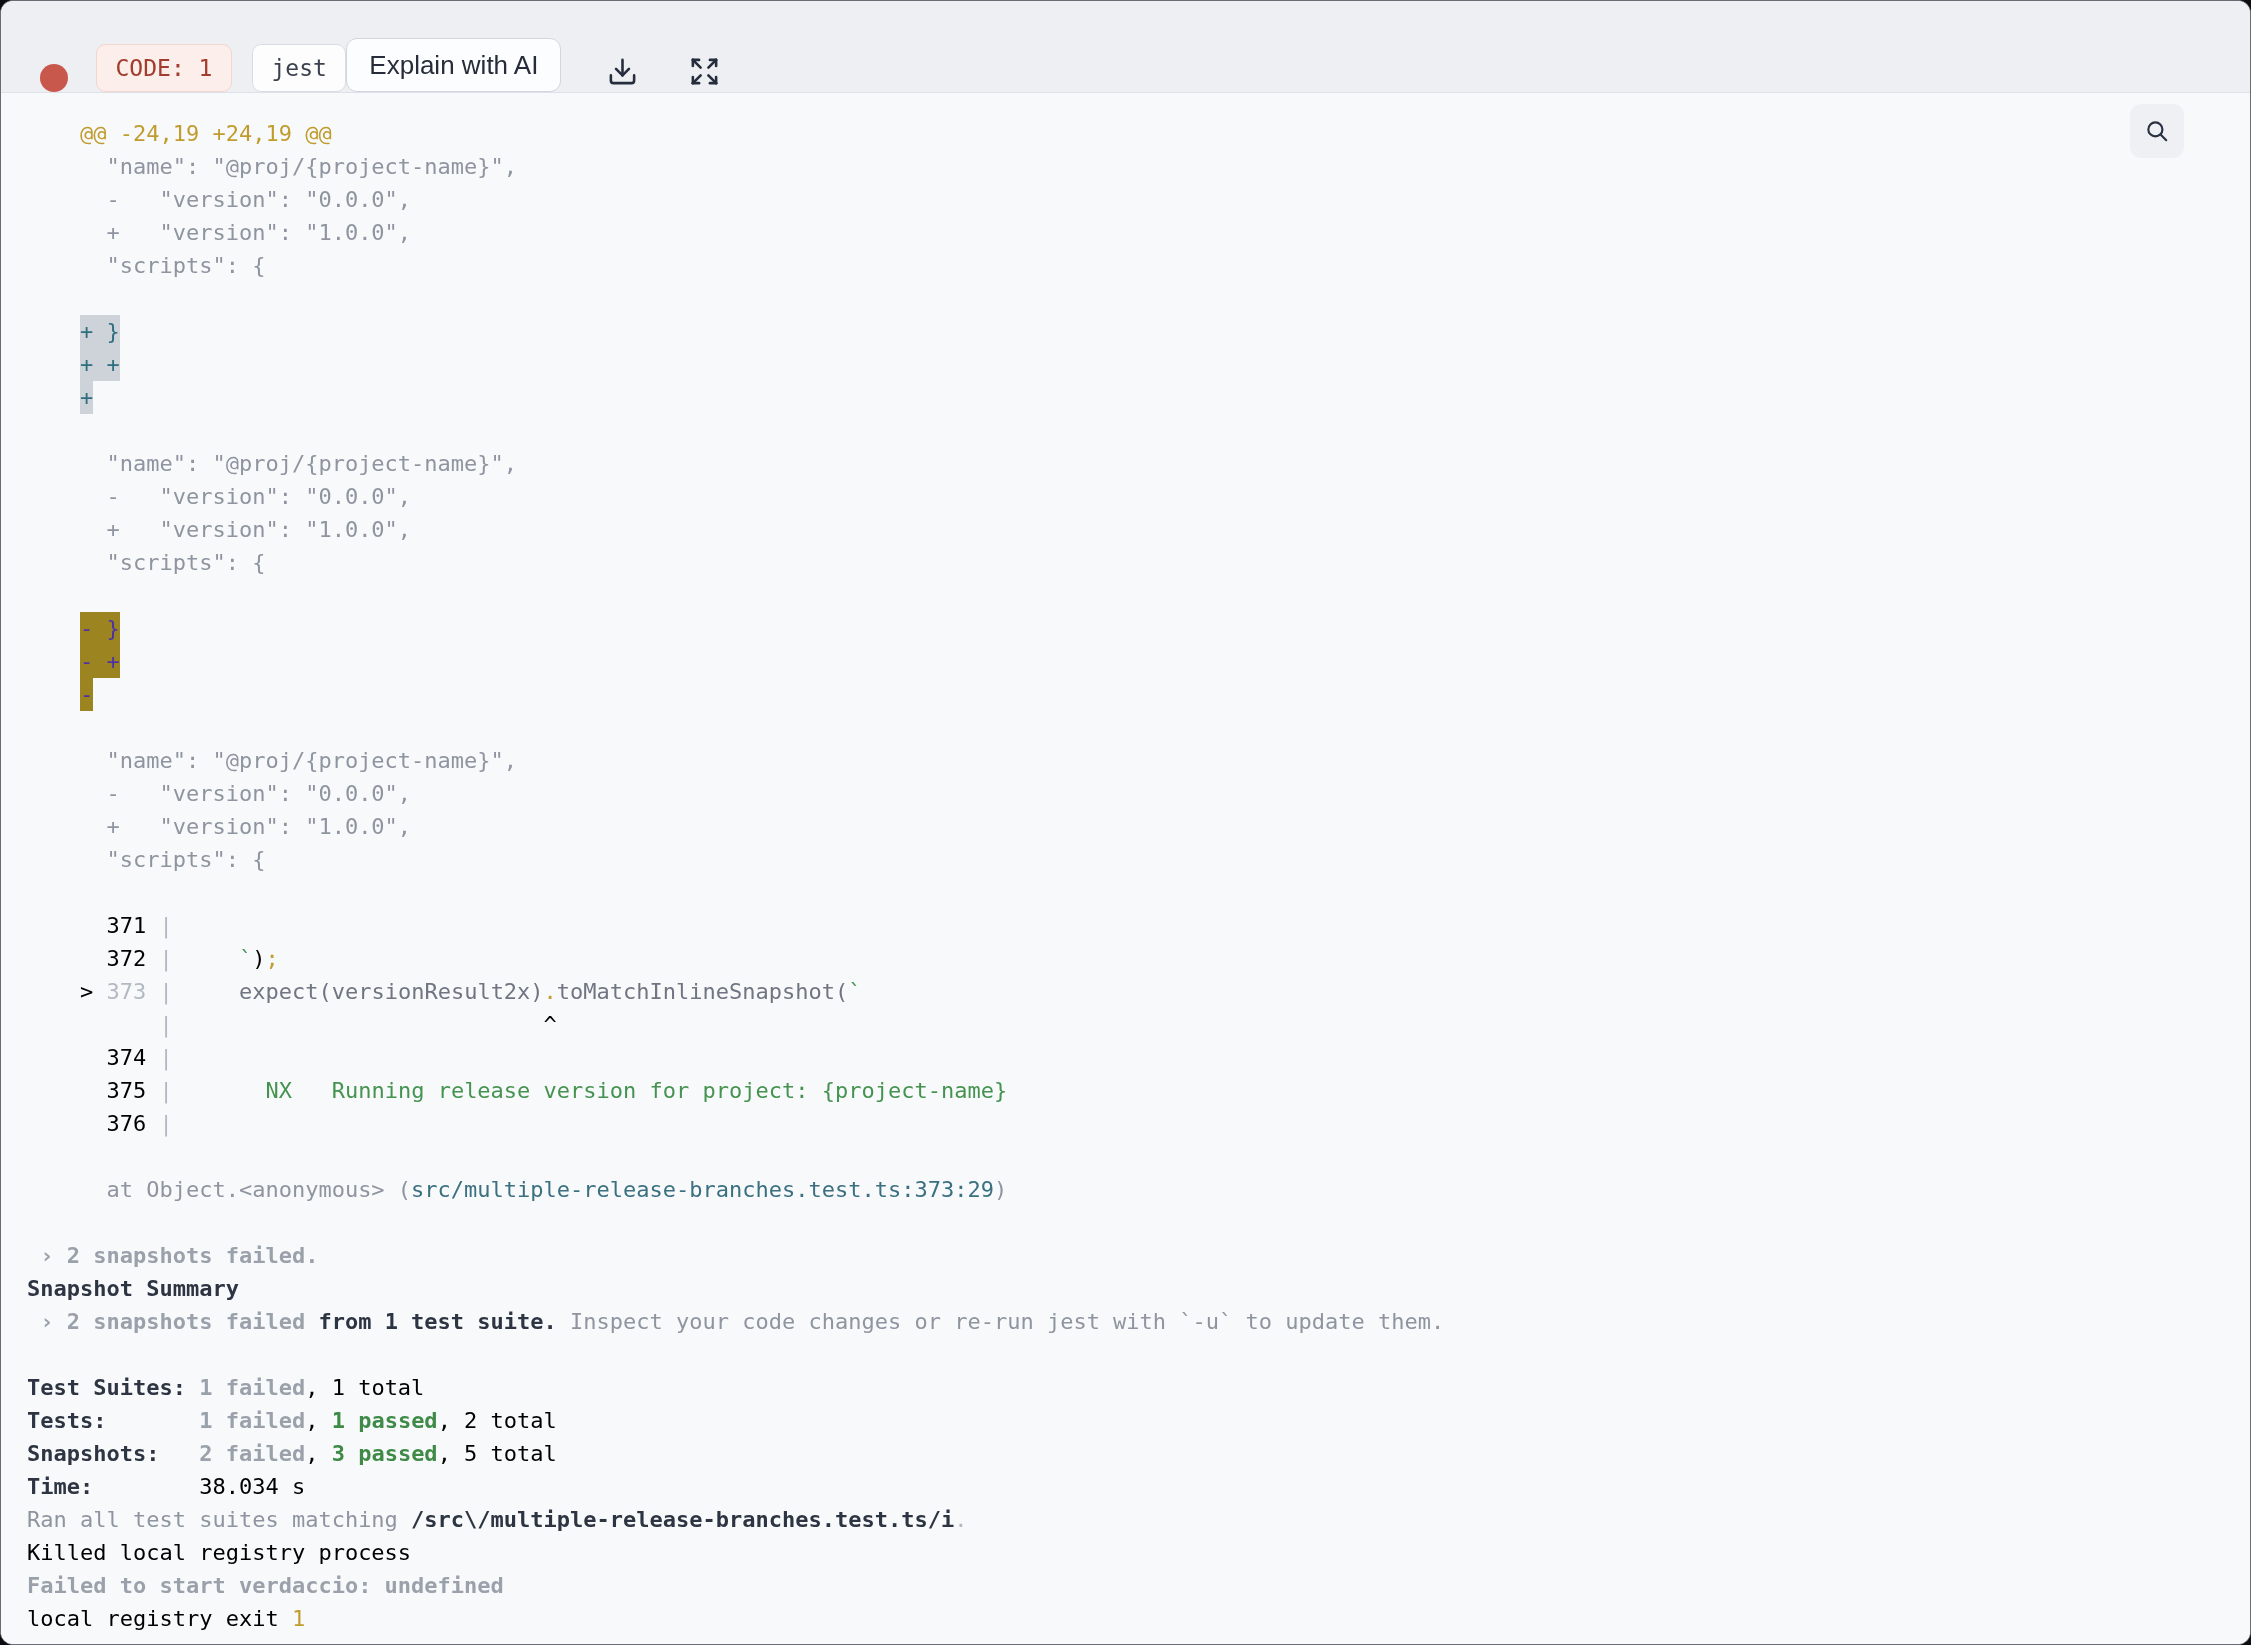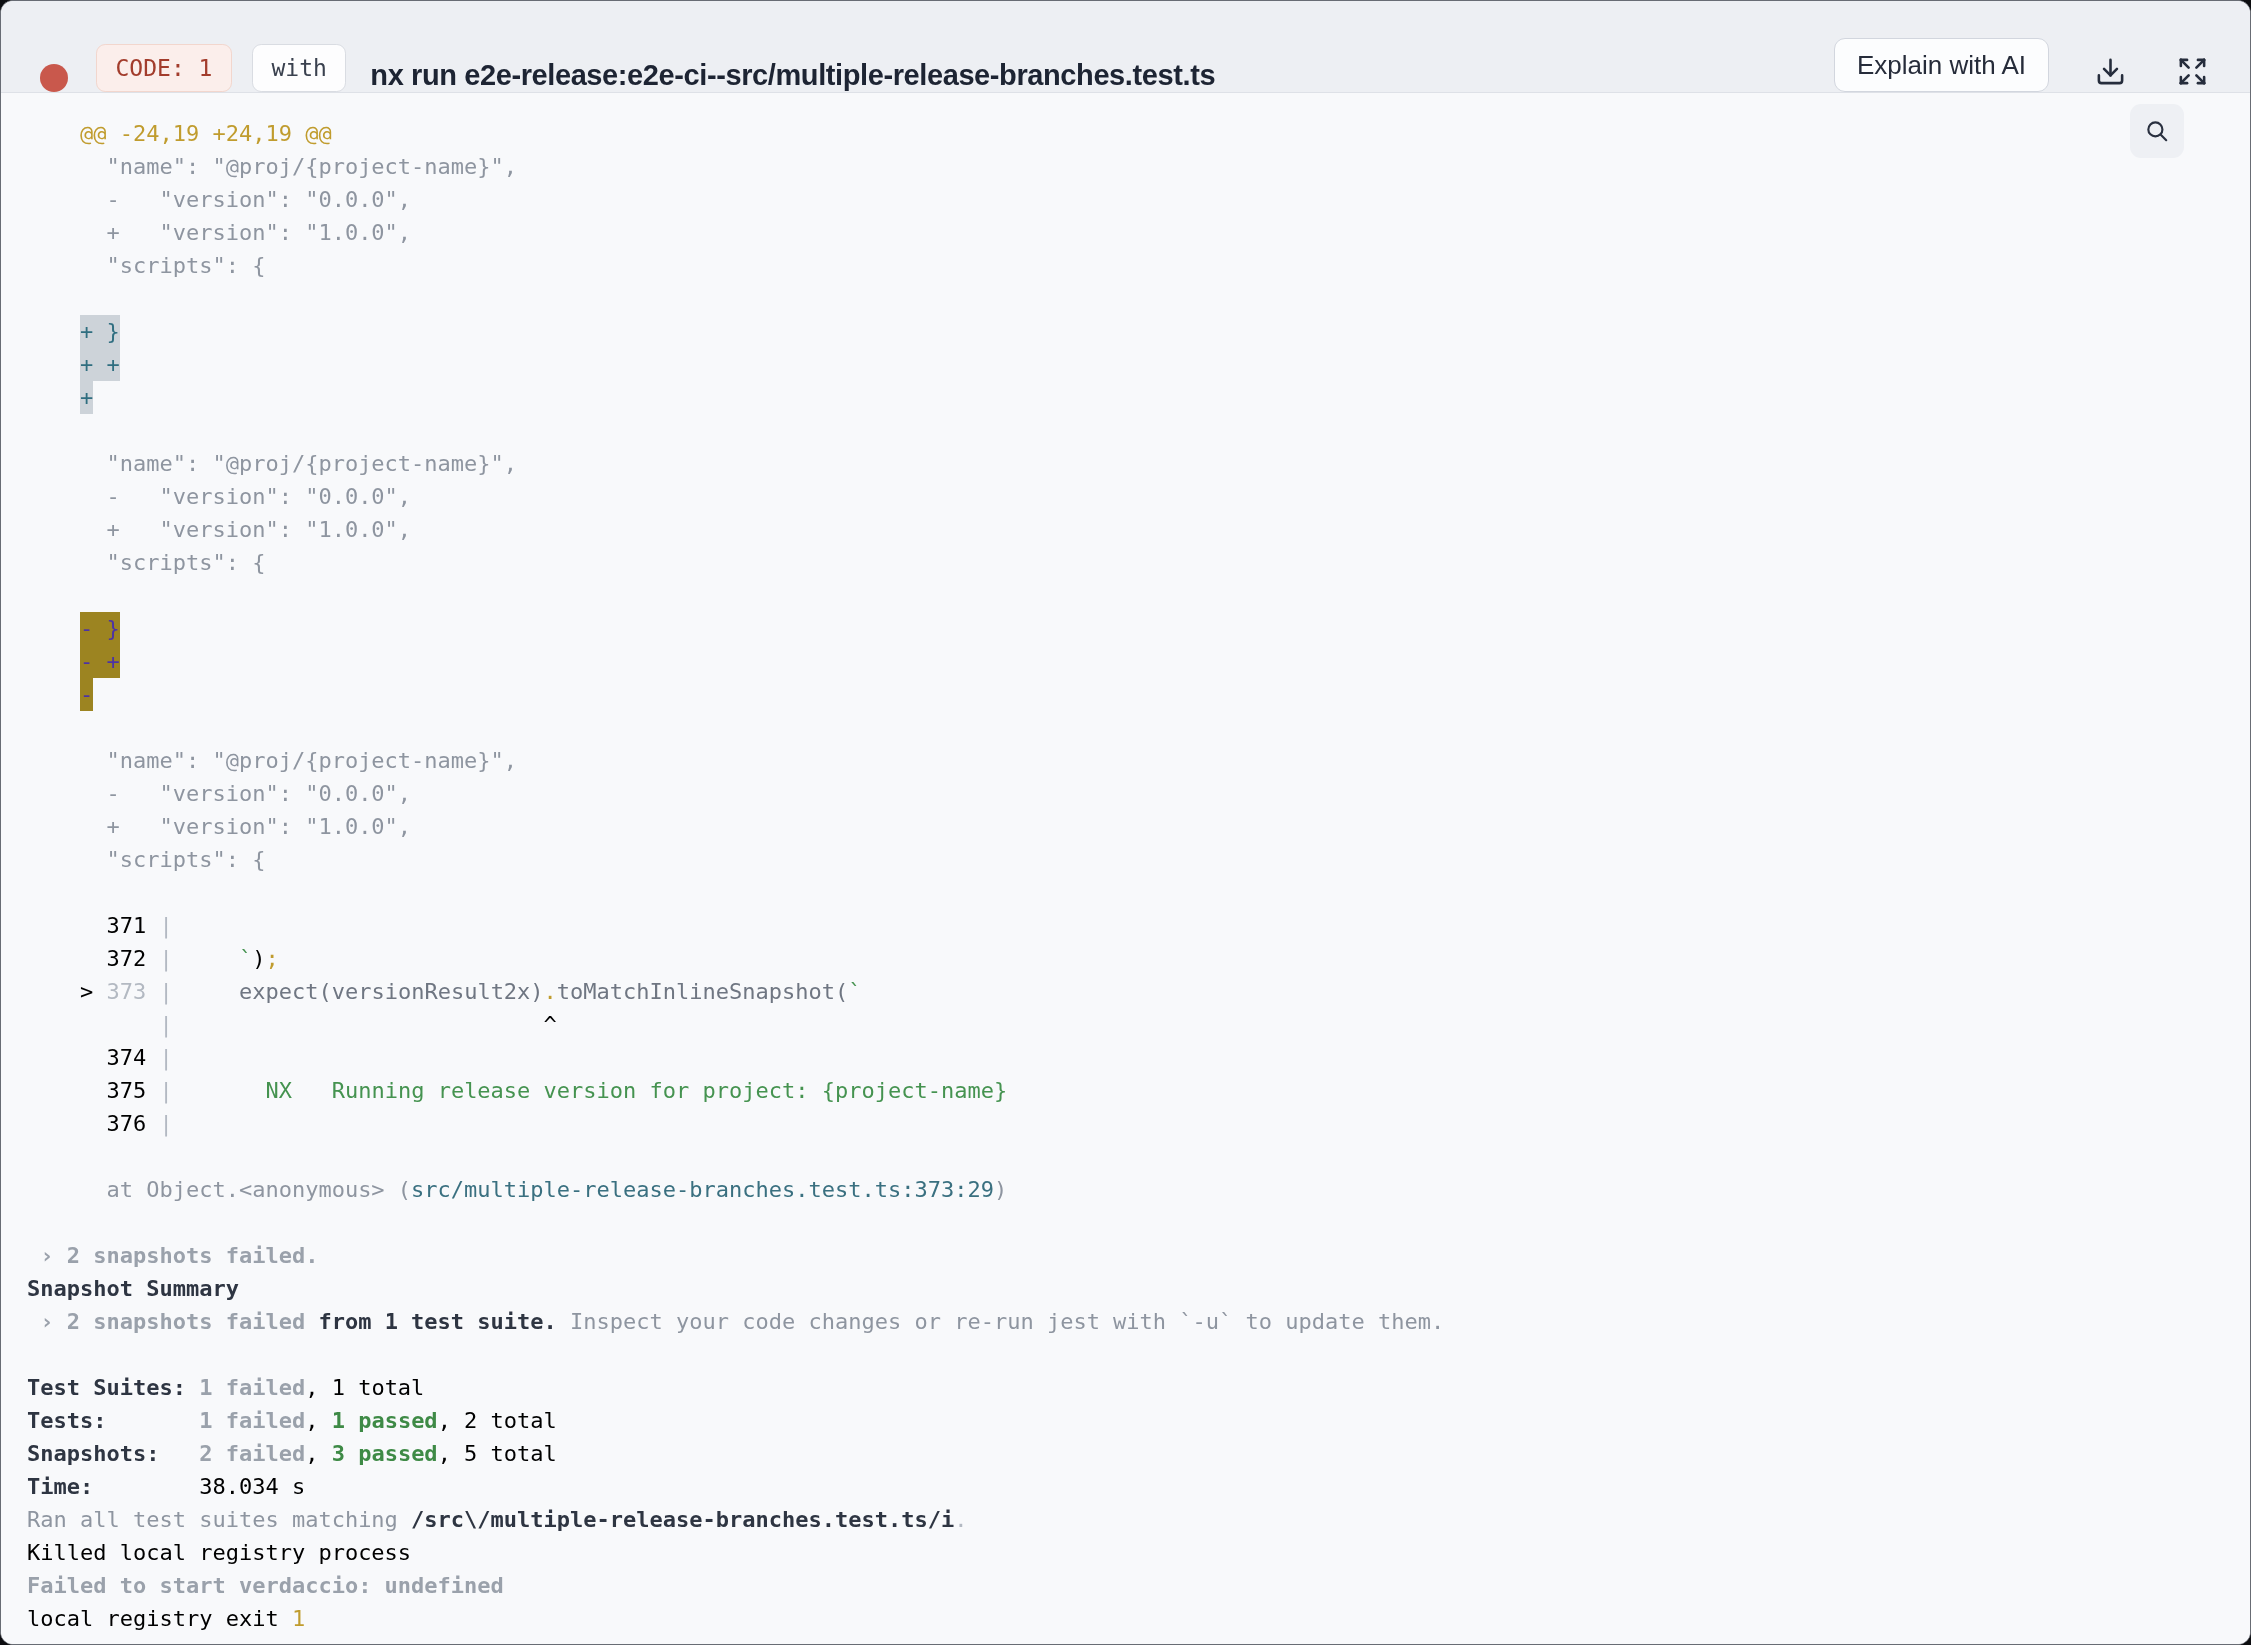--- a/index.html
+++ b/index.html
@@ -71,22 +71,21 @@
   .c-sel-yellow{background:#9c8421;color:#4c33a5;padding:4.2px 0;}
 </style>
 </head>
 <body>
 
 <div class="window">
 
   <div class="hdr">
     <span class="dot"></span>
     <span class="badge code">CODE: 1</span>
-    <span class="badge miss">with</span>
-    <h1 class="title">nx run e2e-release:e2e-ci--src/multiple-release-branches.test.ts</h1>
+    <span class="badge miss">jest</span>
     <button class="explain-btn">Explain with AI</button>
     <button class="icon-btn">
       <span style="display:flex;">
         <svg width="31" height="31" viewBox="0 0 24 24">
           <path d="M21 15v4a2 2 0 0 1-2 2H5a2 2 0 0 1-2-2v-4"></path>
           <polyline points="7 10 12 15 17 10"></polyline>
           <line x1="12" y1="3" x2="12" y2="15"></line>
         </svg>
       </span>
     </button>

